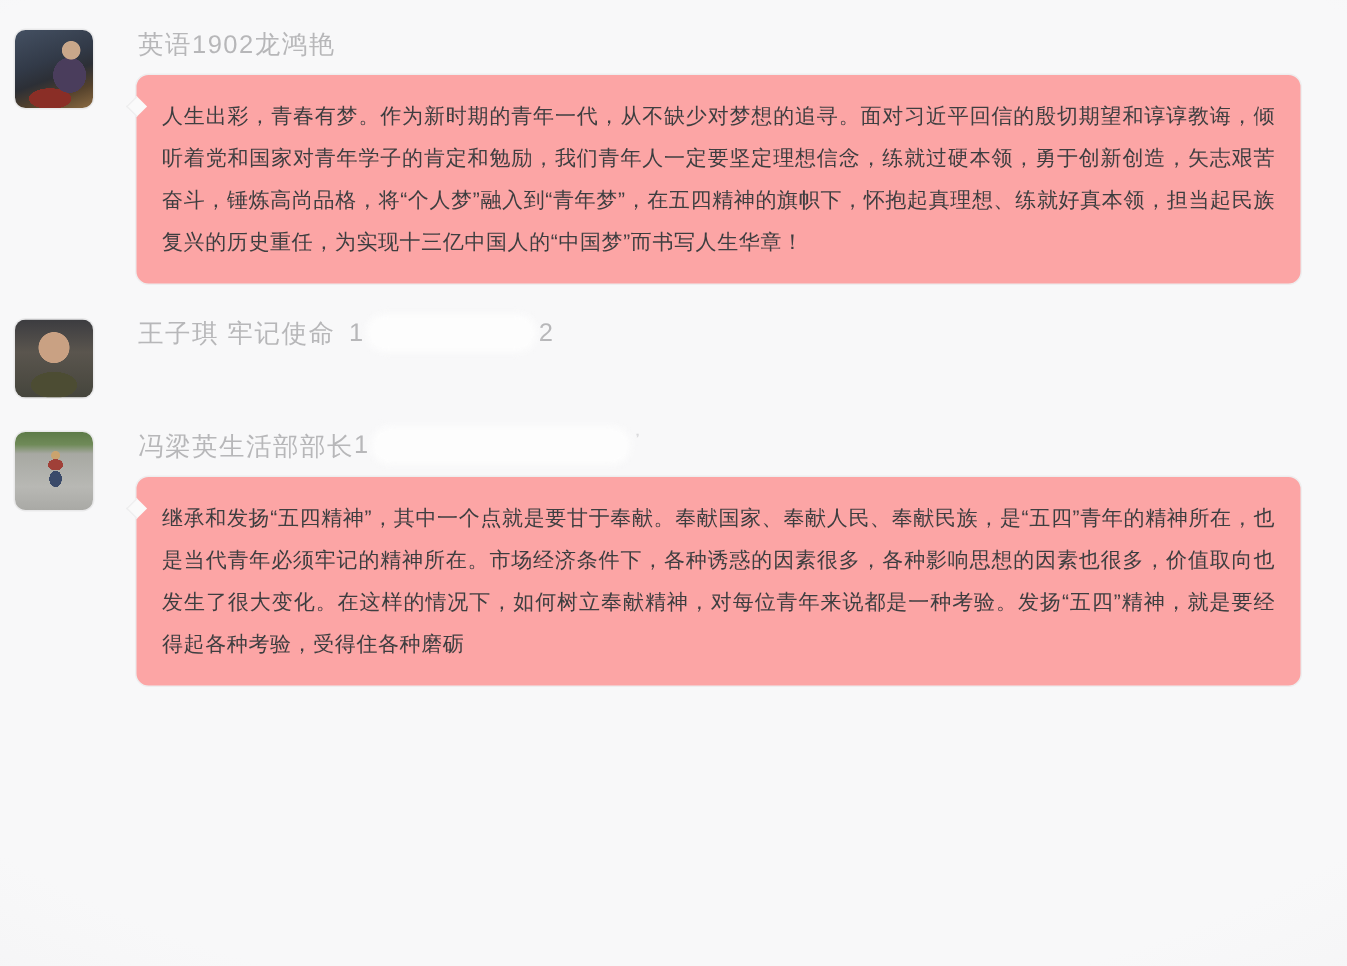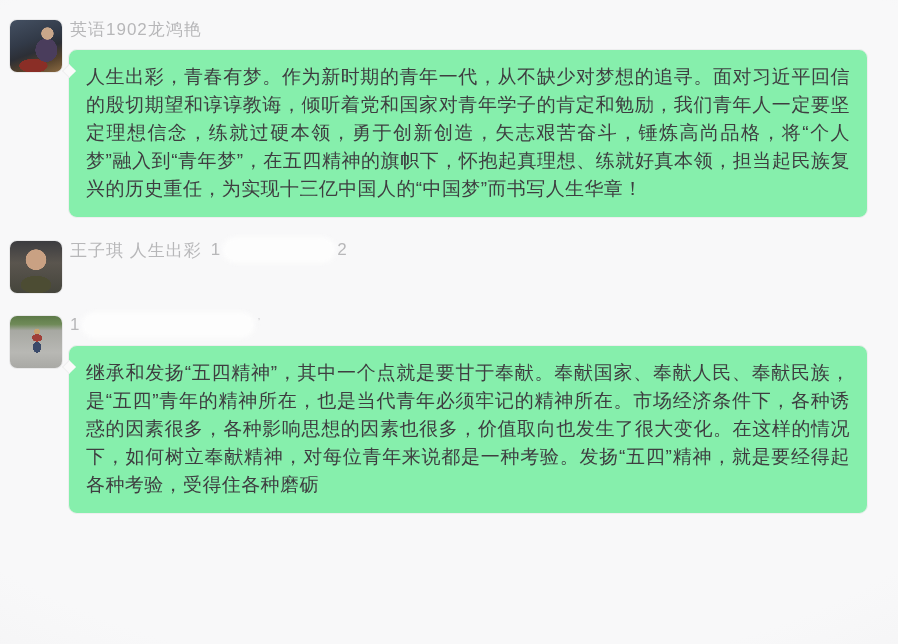--- a/index.html
+++ b/index.html
@@ -35,21 +35,21 @@
       linear-gradient(180deg, #3c3c40 0%, #5a554e 42%, #45453c 100%);
   }
   .avatar-3 {
     background:
       radial-gradient(ellipse 12% 9% at 52% 42%, #a04038 0 80%, rgba(0,0,0,0) 81%),
       radial-gradient(ellipse 10% 13% at 52% 60%, #3a4a6a 0 80%, rgba(0,0,0,0) 81%),
       radial-gradient(circle at 52% 30%, #caa36e 0 6%, rgba(0,0,0,0) 7%),
       linear-gradient(180deg, #5d7a48 0%, #6f8a58 16%, #a7a8a2 28%, #b8b8b4 70%, #a9a9a5 100%);
   }
 
-  .msg-body { flex: 1 1 auto; margin-left: 6px; min-width: 0; }
+  .msg-body { flex: 1 1 auto; margin-left: 28px; min-width: 0; }
 
   .msg-header {
     display: flex; align-items: center;
     height: 22px;
     margin: 0 0 9px 2px;
     color: #b7b7b9;
     font-size: 17px;
     letter-spacing: 1px;
     white-space: nowrap;
   }
@@ -61,26 +61,26 @@
     border-radius: 10px;
     background: #fdfdfd;
     box-shadow: 0 0 5px 3px rgba(253,253,253,0.95);
     filter: blur(1px);
   }
   .redact-wide { width: 168px; }
   .redact-tail { color: #d9d9db; font-size: 15px; transform: translateY(-2px); }
 
   .bubble {
     position: relative;
-    background: #86efac;
+    background: #fca5a5;
     border: 1px solid #eeeeef;
     border-radius: 9px;
     padding: 13px 17px 14px 17px;
     color: #3e3e40;
-    font-size: 19px;
+    font-size: 14px;
     line-height: 28px;
     letter-spacing: 0.4px;
     text-align: justify;
   }
   .bubble::before {
     content: "";
     position: absolute;
     left: -5px; top: 16px;
     width: 9px; height: 9px;
     background: #fafafa;
@@ -103,33 +103,34 @@
       <div class="bubble">
         <span>人生出彩，青春有梦。作为新时期的青年一代，从不缺少对梦想的追寻。面对习近平回信的殷切期望和谆谆教诲，倾听着党和国家对青年学子的肯定和勉励，我们青年人一定要坚定理想信念，练就过硬本领，勇于创新创造，矢志艰苦奋斗，锤炼高尚品格，将“个人梦”融入到“青年梦”，在五四精神的旗帜下，怀抱起真理想、练就好真本领，担当起民族复兴的历史重任，为实现十三亿中国人的“中国梦”而书写人生华章！</span>
       </div>
     </div>
   </div>
 
   <div class="msg-group">
     <div class="avatar avatar-2"></div>
     <div class="msg-body">
       <div class="msg-header">
-        <span>王子琪 人生出彩</span>
+        <span>王子琪 牢记使命</span>
         <span class="sep"></span>
         <span>1</span>
         <span class="redact-blur"></span>
         <span>2</span>
       </div>
     </div>
   </div>
 
   <div class="msg-group">
     <div class="avatar avatar-3"></div>
     <div class="msg-body">
       <div class="msg-header">
+        <span>冯梁英生活部部长</span>
         <span>1</span>
         <span class="redact-blur redact-wide"></span>
         <span class="redact-tail">᾿</span>
       </div>
       <div class="bubble">
         <span>继承和发扬“五四精神”，其中一个点就是要甘于奉献。奉献国家、奉献人民、奉献民族，是“五四”青年的精神所在，也是当代青年必须牢记的精神所在。市场经济条件下，各种诱惑的因素很多，各种影响思想的因素也很多，价值取向也发生了很大变化。在这样的情况下，如何树立奉献精神，对每位青年来说都是一种考验。发扬“五四”精神，就是要经得起各种考验，受得住各种磨砺</span>
       </div>
     </div>
   </div>
 

